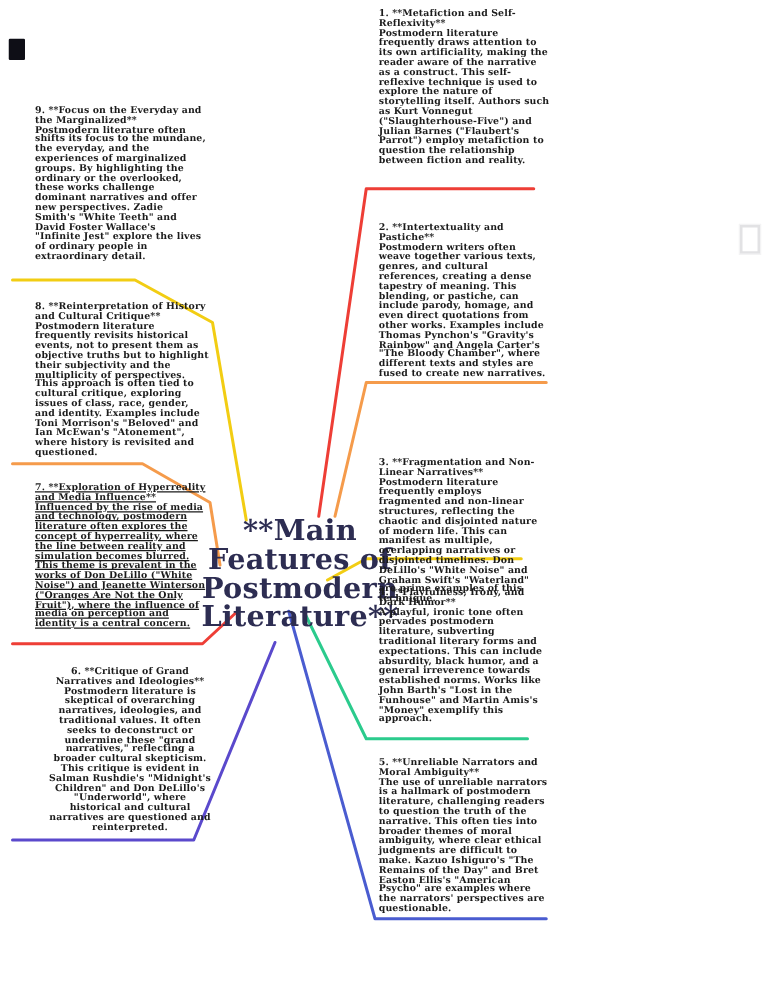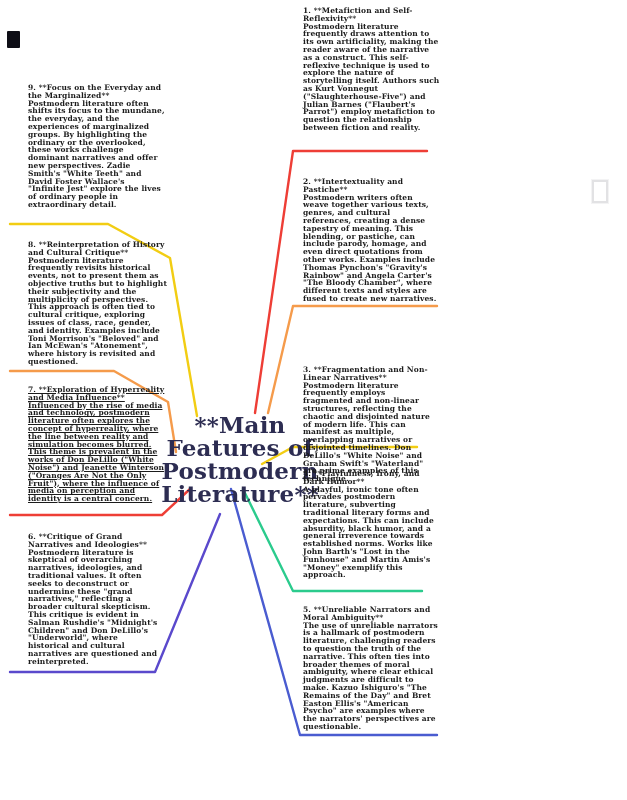--- a/index.html
+++ b/index.html
@@ -20,21 +20,21 @@
     font-weight:bold;
     color:#1b1b1b;
     white-space:pre-line;
     letter-spacing:0.1px;
   }
   .t-left{left:28px;}
   .t-right{left:303px;}
   .t9{top:84px;}
   .t8{top:241px;}
   .t7{top:386px;text-decoration:underline;}
-  .t6{top:533px;}
+  .t6{top:533px;text-align:center;}
   .t1{top:7px;}
   .t2{top:178px;}
   .t3{top:326px;margin-top:40px;}
   .t4{top:470px;}
   .t5{top:606px;}
   .central{
     position:absolute;
     left:155px;top:413px;width:170px;
     text-align:center;
     font-size:23px;line-height:23px;

